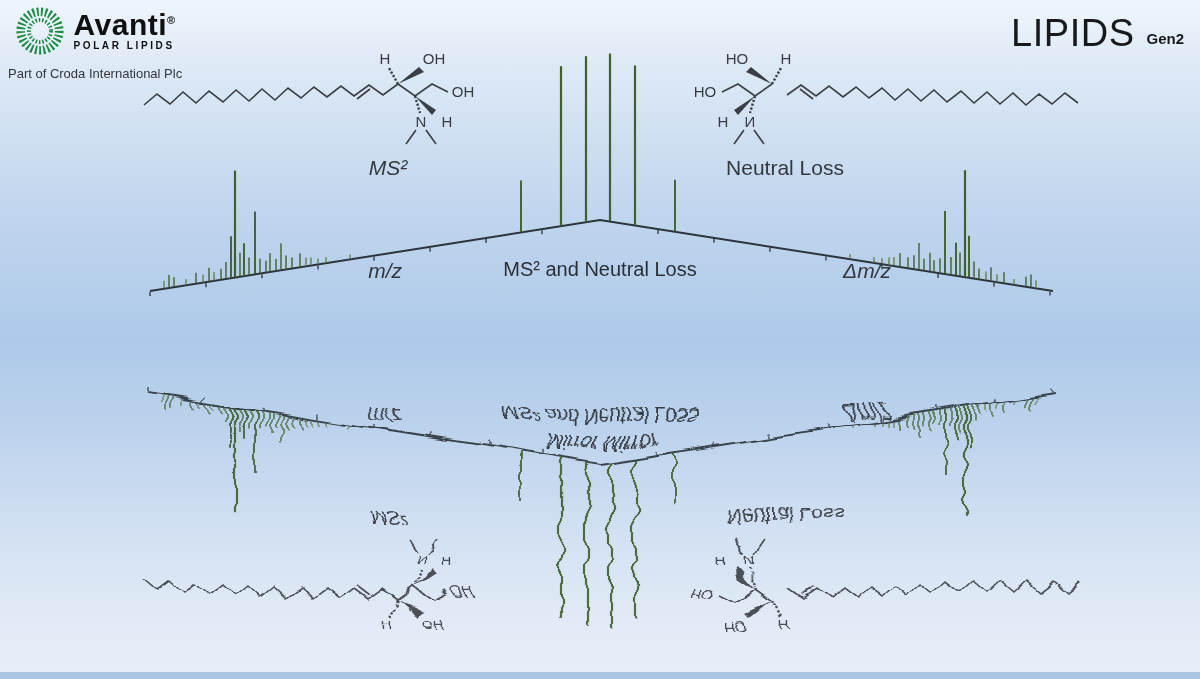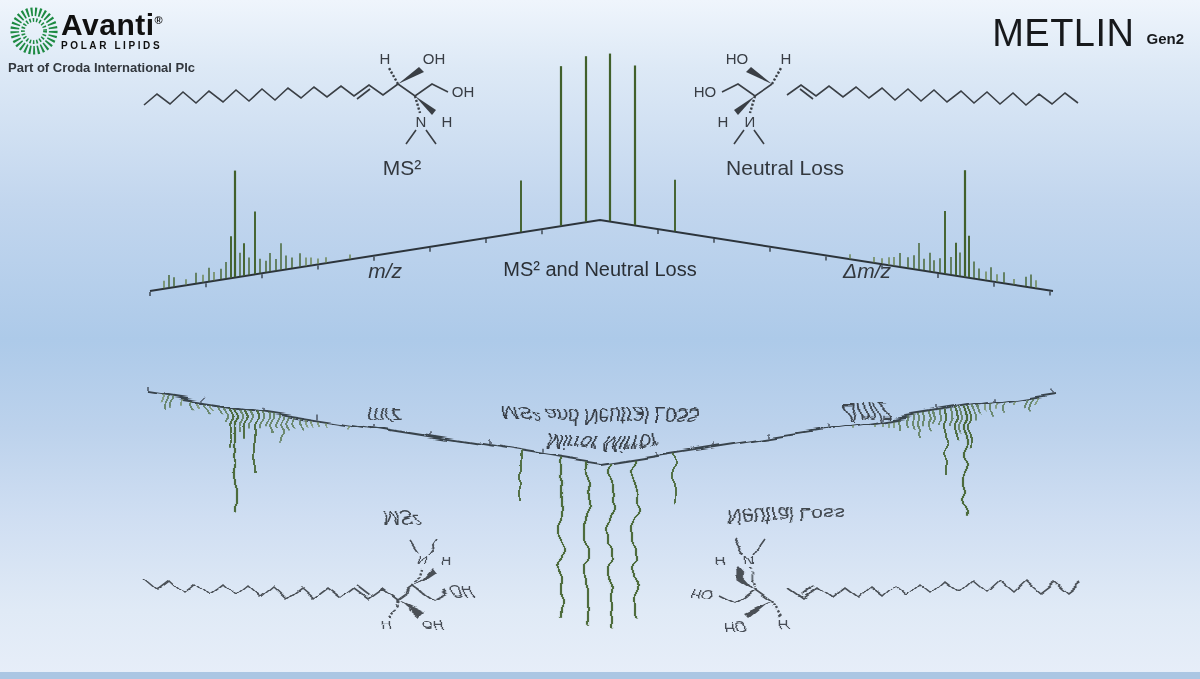--- a/index.html
+++ b/index.html
@@ -5,34 +5,34 @@
   html,body{margin:0;padding:0;}
   body{
     width:1200px;height:679px;overflow:hidden;position:relative;
     font-family:"Liberation Sans",sans-serif;
     background:linear-gradient(180deg,#eff5fc 0%,#dde9f6 10%,#c2d6ee 30%,#adcae9 50%,#bcd2ec 63%,#cfdef2 76%,#e0eaf6 90%,#e7eef9 100%);
   }
   .scene{position:absolute;top:0;left:0;width:1200px;height:342px;}
   .scene svg{position:absolute;top:0;left:0;}
   .lbl{position:absolute;color:#33383e;}
   .cap{font-size:21px;text-align:center;}
-  .cap-ms2{top:156px;left:362px;width:80px;}
+  .cap-ms2{top:156px;left:348px;width:80px;font-style:italic;}
   .cap-nl{top:156px;left:710px;width:150px;}
   .title1{top:231px;left:500px;width:200px;font-size:20px;text-align:center;color:#2a2f35;}
   .title2{top:258px;left:460px;width:280px;font-size:20px;text-align:center;color:#2a2f35;}
   .axlabel{font-style:italic;font-size:21px;text-align:right;color:#33383e;}
   .axlabel.mz{top:259px;left:318px;width:84px;}
   .axlabel.dmz{top:259px;left:803px;width:88px;}
   
   .avanti{position:absolute;top:5px;left:8px;z-index:5;}
-  .avanti-row{display:flex;align-items:flex-start;gap:1px;}
+  .avanti-row{display:flex;align-items:flex-start;gap:7px;justify-content:center;}
   .avanti-name{font-size:30px;font-weight:bold;color:#101010;line-height:30px;letter-spacing:0.5px;}
   .avanti-reg{font-size:11px;vertical-align:super;font-weight:bold;}
   .avanti-sub{font-size:10px;font-weight:bold;letter-spacing:2.6px;color:#101010;margin-top:0px;}
-  .avanti-tag{font-size:13px;color:#32373d;margin-top:3px;font-weight:bold;}
+  .avanti-tag{font-size:13px;color:#32373d;margin-top:9px;}
   .metlin{position:absolute;top:12px;right:16px;z-index:5;color:#17191c;white-space:nowrap;}
   .metlin-name{font-size:38px;letter-spacing:0.5px;font-weight:400;}
   .metlin-gen{font-size:15px;font-weight:bold;position:relative;top:-2px;margin-left:12px;}
   
   .reflection{position:absolute;top:342px;left:0;width:1200px;height:337px;overflow:hidden;pointer-events:none;}
   .reflection-inner{position:absolute;top:0;left:0;width:1200px;height:342px;
     transform:scaleY(-1);transform-origin:50% 50%;
     opacity:0.9;filter:url(#ripple) blur(0.4px);}
   .bottom-strip{position:absolute;left:0;bottom:0;width:100%;height:7px;background:#abc6e3;z-index:6;}
   .mol-label{font-size:15px;fill:#383d44;}
@@ -48,21 +48,21 @@
     </svg>
     <div>
       <div class="avanti-name"><span>Avanti</span><span class="avanti-reg">®</span></div>
       <div class="avanti-sub">POLAR LIPIDS</div>
     </div>
   </div>
   <div class="avanti-tag">Part of Croda International Plc</div>
 </div>
 
 <div class="metlin">
-  <span class="metlin-name">METLIN</span><span class="metlin-gen">Gen2</span>
+  <span class="metlin-name">LIPIDS</span><span class="metlin-gen">Gen2</span>
 </div>
 
 <div class="scene" id="scene">
 
   <svg class="molecules" width="1200" height="342" viewBox="0 0 1200 342">
     <g stroke="#3a3f45" stroke-width="1.6" fill="none">
       <path d="M144,105 L157,94 L170,104 L183,92 L196,103 L209,91 L223,102 L236,90 L249,101 L262,89 L275,100 L288,88 L301,98 L314,87 L327,97 L341,86 L354,96 L369,85 L383,95 L398,84"></path>
       <path d="M357,99 L370,89"></path>
       <path d="M398,84 L415,96 L432,84 L448,92"></path>
       <path d="M398,84 L389,68" stroke-width="2.4" stroke-dasharray="2.2 1.8"></path>

